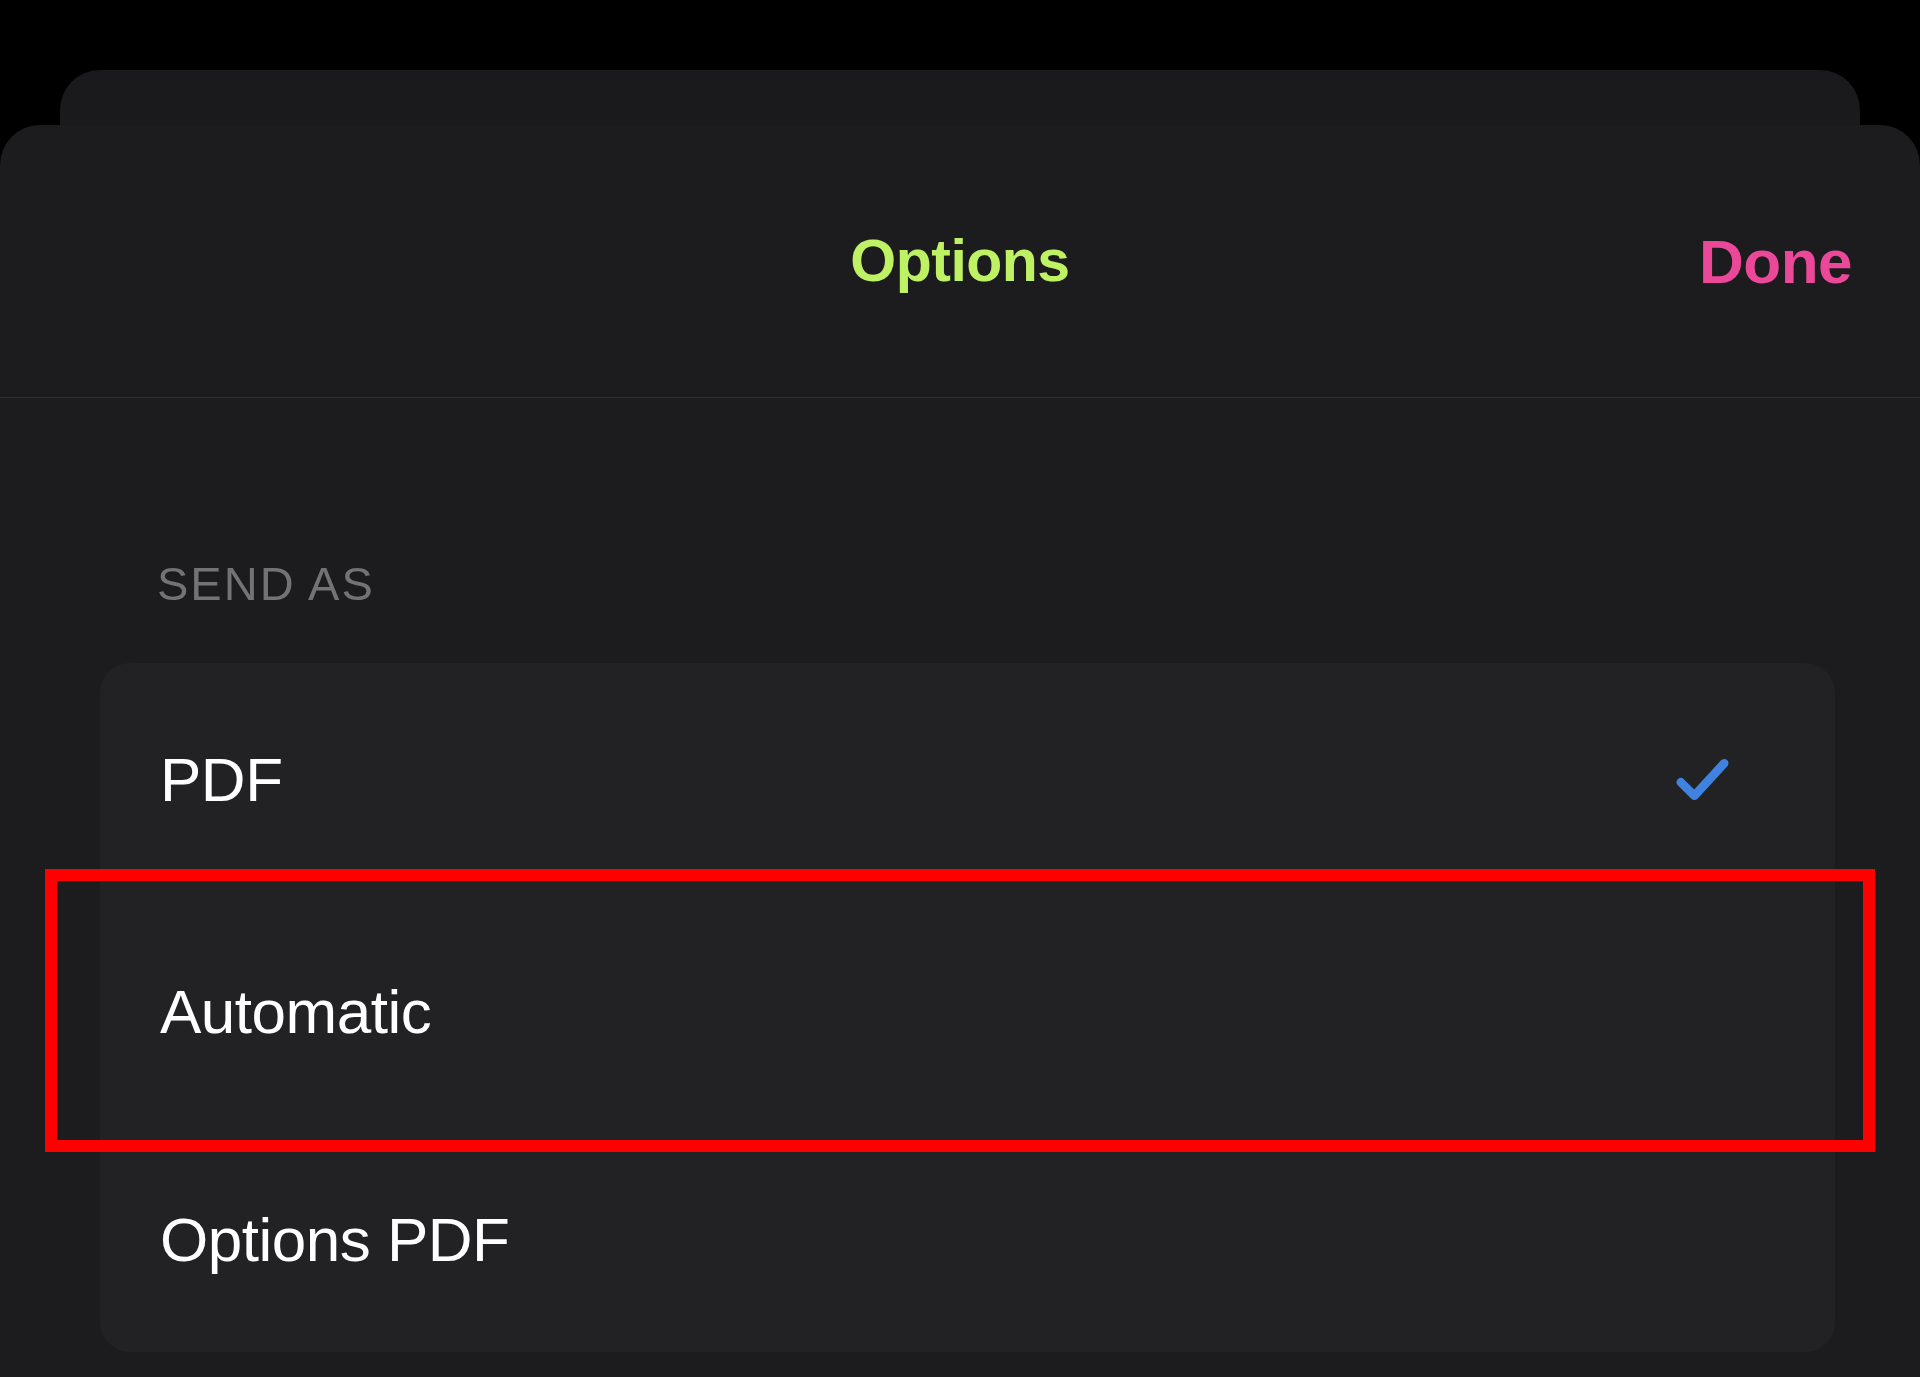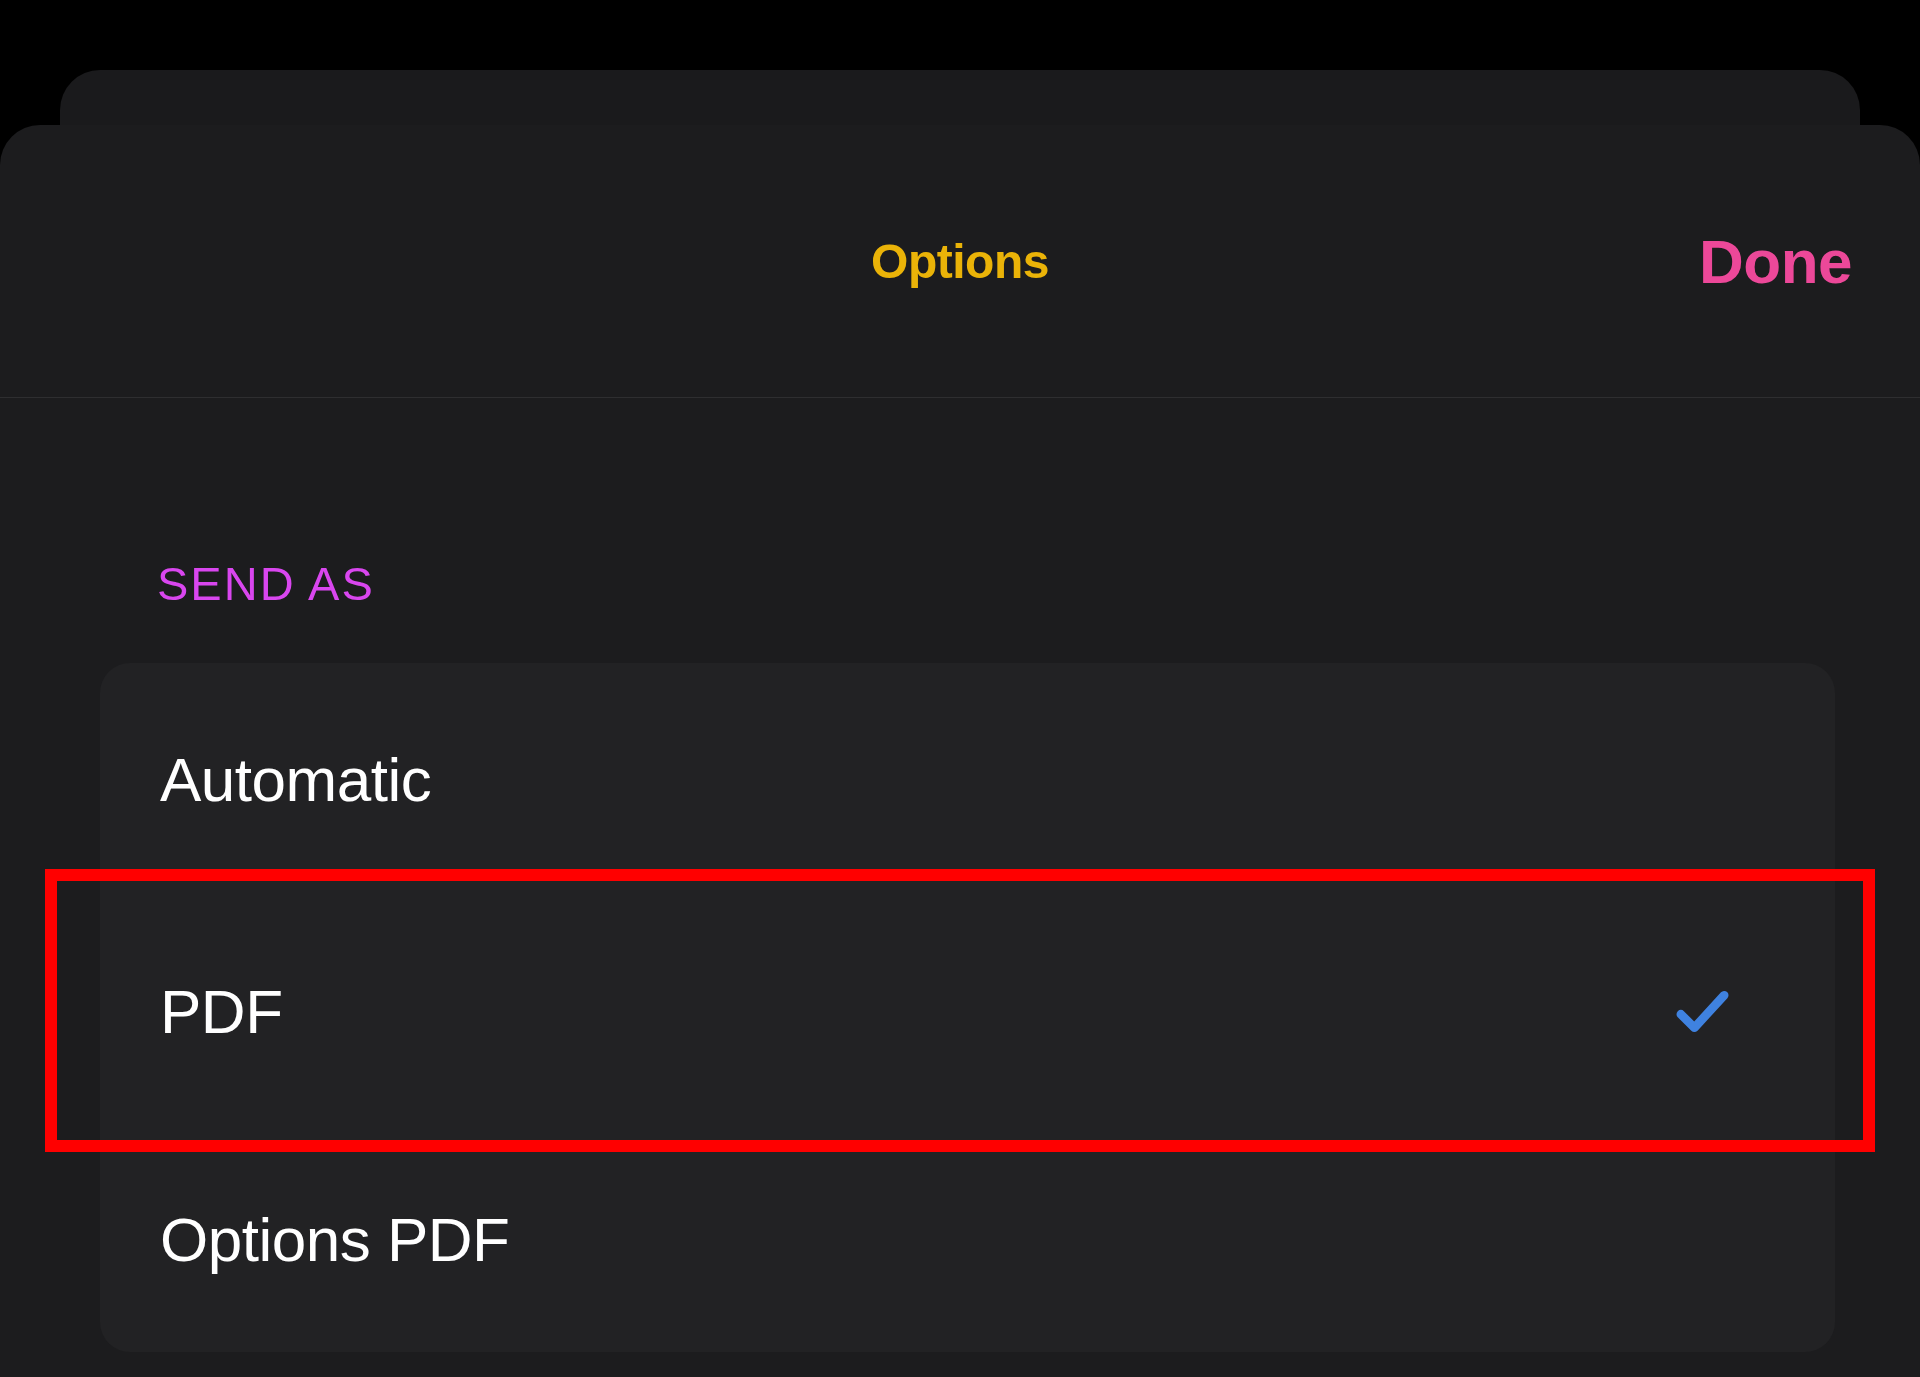--- a/index.html
+++ b/index.html
@@ -41,22 +41,22 @@
     .sheet-header {
       position: relative;
       height: 273px;
       display: flex;
       align-items: center;
       justify-content: center;
       border-bottom: 1px solid #2e2e30;
     }
 
     .sheet-title {
-      color: #eab308;
-      font-size: 48px;
+      color: #bef264;
+      font-size: 59px;
       font-weight: 600;
       letter-spacing: -0.5px;
     }
 
     .done-button {
       position: absolute;
       right: 68px;
       top: 50%;
       transform: translateY(-50%);
       color: #ec4899;
@@ -66,21 +66,21 @@
       border: none;
       cursor: pointer;
       letter-spacing: -0.5px;
     }
 
     .content-area {
       padding-top: 158px;
     }
 
     .section-header {
-      color: #d946ef;
+      color: #737373;
       font-size: 47px;
       font-weight: 400;
       letter-spacing: 2px;
       padding-left: 157px;
       margin-bottom: 52px;
       text-transform: uppercase;
     }
 
     .list-container {
       background: #222224;
@@ -144,30 +144,30 @@
     <div class="sheet-title">Options</div>
     <button class="done-button">Done</button>
   </div>
 
   <div class="content-area">
     <div class="section-header">SEND AS</div>
 
     <div class="list-container">
 
       <div class="list-item">
-        <span class="list-item-label">Automatic</span>
-      </div>
-
-      <div class="list-item">
         <span class="list-item-label">PDF</span>
         <span class="checkmark-icon">
           <svg viewBox="0 0 24 24" fill="none" stroke="#3f82e0" stroke-width="3.2" stroke-linecap="round" stroke-linejoin="round">
             <polyline points="4 13 9 18 20 6"></polyline>
           </svg>
         </span>
+      </div>
+
+      <div class="list-item">
+        <span class="list-item-label">Automatic</span>
       </div>
 
       <div class="list-item last">
         <span class="list-item-label">Options PDF</span>
       </div>
 
     </div>
   </div>
 </div>
 

